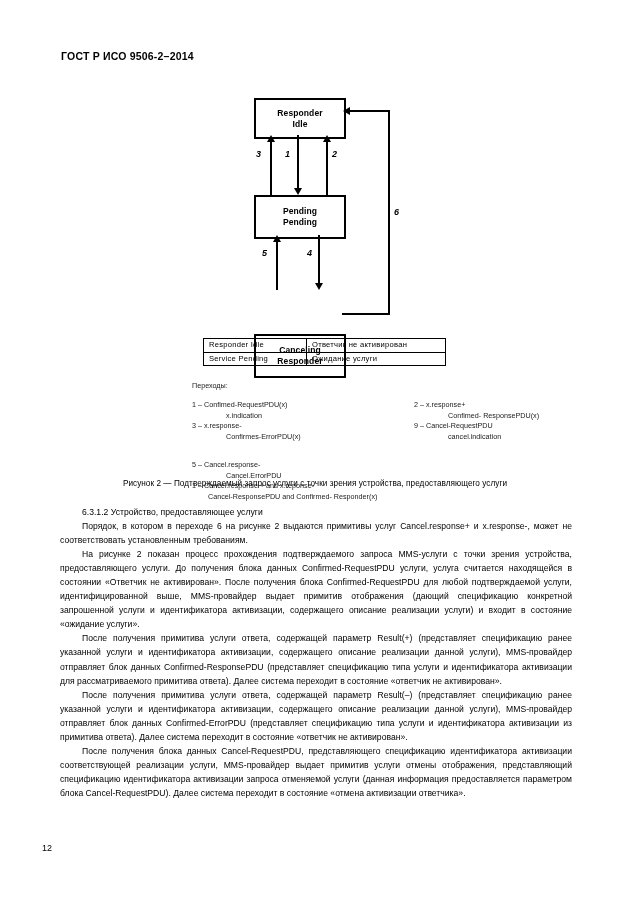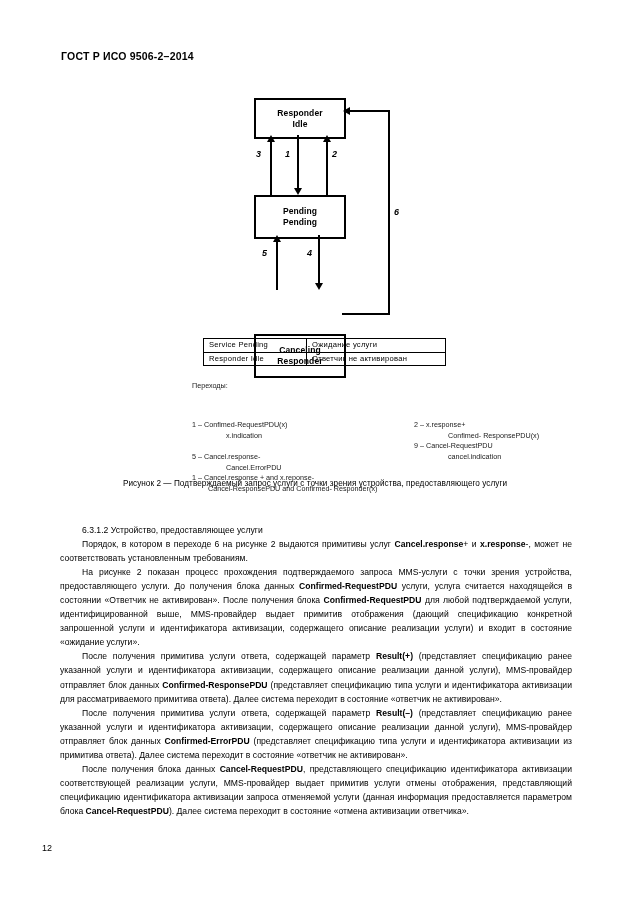--- a/index.html
+++ b/index.html
@@ -116,29 +116,28 @@
   
   .legend {
     position: absolute;
     left: 192px;
     top: 381px;
     width: 400px;
     font-size: 7.2px;
     line-height: 1.45;
     color: #1a1a1a;
   }
-  .legend-title { margin-bottom: 1px; }
+  .legend-title { margin-bottom: 9px; }
   .legend-cols {
     position: relative;
     width: 400px;
   }
   .legend-col {
     position: absolute;
     top: 0;
-    margin-top: 28px;
   }
   .legend-col.left  { left: 0px;   width: 200px; }
   .legend-col.right { left: 222px; width: 195px; }
   .legend-item { margin-bottom: 0px; }
   .legend-item .lead { display: block; }
   .legend-item .cont { display: block; padding-left: 34px; }
   .legend-tail {
     position: absolute;
     left: 0;
     top: 60px;
@@ -154,32 +153,32 @@
     width: 630px;
     text-align: center;
     font-size: 8.2px;
     letter-spacing: 0.05px;
   }
 
   
   .body {
     position: absolute;
     left: 60px;
-    top: 523px;
+    top: 505px;
     width: 512px;
     font-size: 8.6px;
     line-height: 14.05px;
     text-align: justify;
     letter-spacing: 0.01px;
   }
   .body p {
     margin: 0;
     text-indent: 22px;
   }
-  .body b { font-weight: bold; }
+  .body b { font-weight: normal; }
 
   
   .page-number {
     position: absolute;
     left: 42px;
     top: 843px;
     font-size: 9px;
   }
 </style>
 </head>
@@ -235,37 +234,41 @@
     <div class="hline" style="left:342px; top:223px; width:48px;"></div>
     <div class="vline" style="left:388px; top:20px; height:205px;"></div>
     <div class="hline" style="left:350px; top:20px; width:40px;"></div>
     <div class="arrowhead arrow-left" style="left:343px; top:17px;"></div>
     <div class="tnum" style="left:394px; top:117px;">6</div>
   </div>
 
   <table class="states-table">
     <tbody>
       <tr>
+        <td class="col-state">Responder Idle</td>
+        <td class="col-desc">Ответчик не активирован</td>
+      </tr>
+      <tr>
         <td class="col-state">Service Pending</td>
         <td class="col-desc">Ожидание услуги</td>
-      </tr>
-      <tr>
-        <td class="col-state">Responder Idle</td>
-        <td class="col-desc">Ответчик не активирован</td>
       </tr>
     </tbody>
   </table>
 
   <div class="legend">
     <div class="legend-title">Переходы:</div>
     <div class="legend-cols">
       <div class="legend-col left">
         <div class="legend-item">
           <span class="lead">1 – Confimed-RequestPDU(x)</span>
           <span class="cont">x.indication</span>
+        </div>
+        <div class="legend-item">
+          <span class="lead">3 – x.response-</span>
+          <span class="cont">Confirmes-ErrorPDU(x)</span>
         </div>
       </div>
       <div class="legend-col right">
         <div class="legend-item">
           <span class="lead">2 – x.response+</span>
           <span class="cont">Confimed- ResponsePDU(x)</span>
         </div>
         <div class="legend-item">
           <span class="lead">9 – Cancel-RequestPDU</span>
           <span class="cont">cancel.indication</span>

